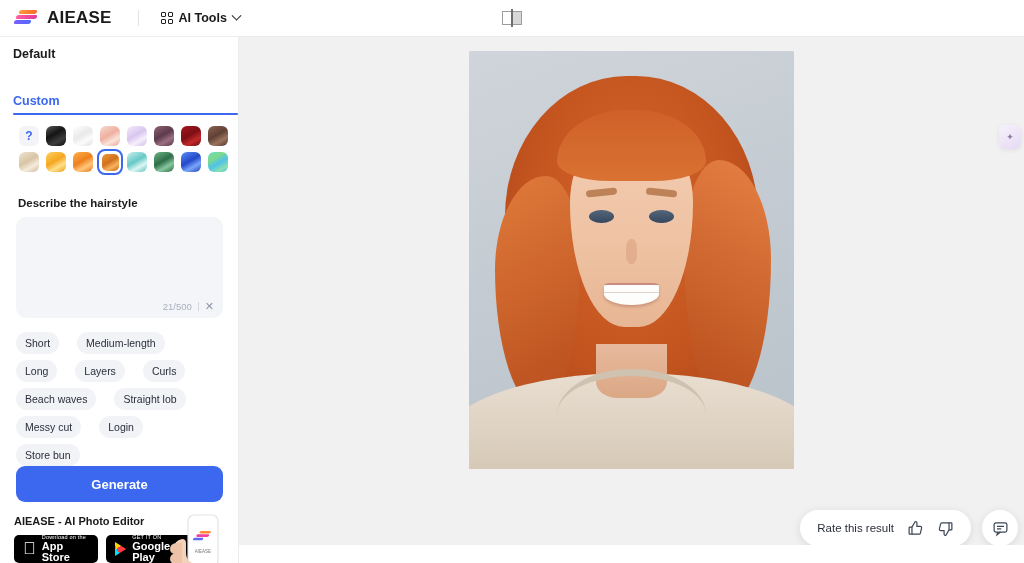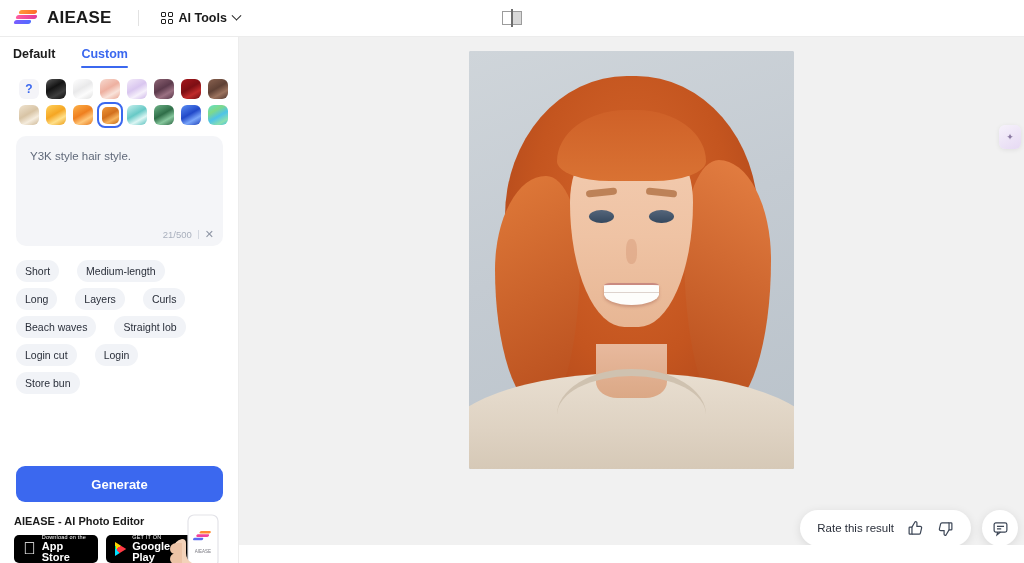--- a/index.html
+++ b/index.html
@@ -46,21 +46,21 @@
   .btn-reupload { width: 97px; }
   .btn-download { width: 97px; background: #3b68ef; border-color: #3b68ef; color: #fff; }
   .btn-login { width: 70px; }
 
   
   .body { flex: 1; display: flex; min-height: 0; }
 
   
   .sidebar { width: 239px; min-width: 239px; background: #fff; position: relative;
              border-right: 1px solid #ececec; display: flex; flex-direction: column; }
-  .tabs { display: flex; gap: 26px; padding: 10px 0 0 13px; }
+  .tabs { display: flex; gap: 26px; padding: 10px 0 0 13px; flex-direction: column; }
   .tab { font-size: 12.5px; font-weight: 700; color: #1b1b1b; cursor: pointer; padding-bottom: 7px; position: relative; }
   .tab.active { color: #3b68ef; }
   .tab.active::after { content:""; position:absolute; left:0; right:0; bottom:0; height:2.5px;
                        background:#3b68ef; border-radius:2px; }
   .section-label { font-size: 11.5px; font-weight: 700; color: #1b1b1b; padding: 6px 0 0 20px; }
 
   .swatch-grid { display: grid; grid-template-columns: repeat(8, 26px); gap: 0px 1px;
                  padding: 8px 0 0 16px; }
   .sw-cell { width: 26px; height: 26px; display: flex; align-items: center; justify-content: center;
              border-radius: 8px; cursor: pointer; }
@@ -247,38 +247,38 @@
             <div class="sw" style="background: linear-gradient(150deg, rgb(111, 180, 137) 0%, rgb(47, 110, 72) 45%, rgb(135, 200, 158) 70%, rgb(42, 99, 64) 100%);"></div>
           </div>
           <div class="sw-cell">
             <div class="sw" style="background: linear-gradient(150deg, rgb(91, 143, 245) 0%, rgb(34, 73, 201) 45%, rgb(122, 166, 250) 70%, rgb(29, 63, 184) 100%);"></div>
           </div>
           <div class="sw-cell">
             <div class="sw" style="background: linear-gradient(150deg, rgb(99, 224, 201) 0%, rgb(127, 217, 138) 30%, rgb(79, 195, 232) 55%, rgb(138, 224, 176) 80%, rgb(63, 191, 224) 100%);"></div>
           </div>
         </div>
 
+      <div class="desc-label">Describe the hairstyle</div>
       <div class="ta-wrap">
-        <div class="ta-text">Y3K style hair style.</div>
         <div class="ta-meta">
           <span class="ta-count">21/500</span>
           <span class="ta-sep"></span>
           <span class="ta-x">✕</span>
         </div>
       </div>
 
       <div class="chips">
           <div class="chip">Short</div>
           <div class="chip">Medium-length</div>
           <div class="chip">Long</div>
           <div class="chip">Layers</div>
           <div class="chip">Curls</div>
           <div class="chip">Beach waves</div>
           <div class="chip">Straight lob</div>
-          <div class="chip">Login cut</div>
+          <div class="chip">Messy cut</div>
           <div class="chip">Login</div>
           <div class="chip">Store bun</div>
         </div>
 
       <div class="generate-wrap">
         <div class="generate">Generate</div>
       </div>
 
       <div class="promo">
         <div class="promo-title">AIEASE - AI Photo Editor</div>

